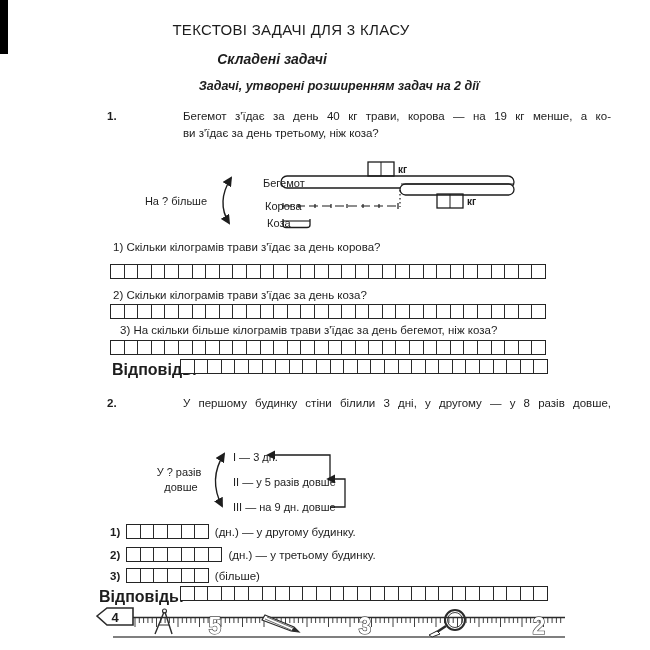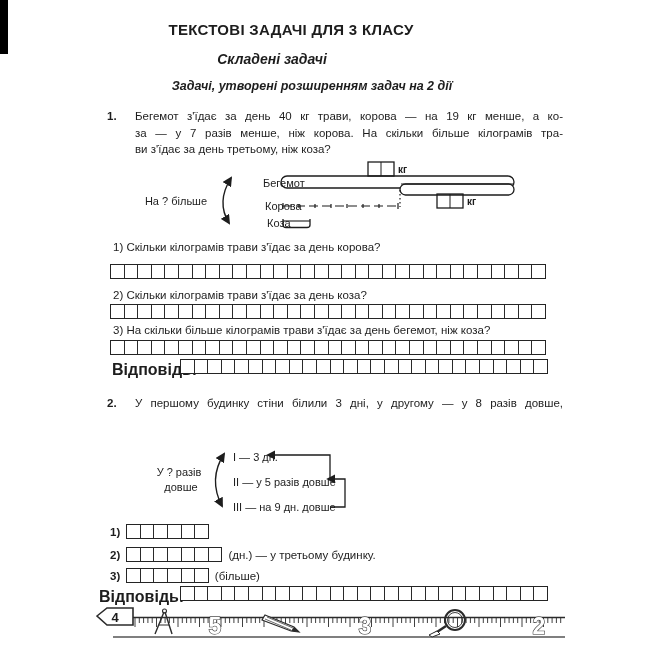--- a/index.html
+++ b/index.html
@@ -1,25 +1,25 @@
 <!DOCTYPE html>
 <html><head>
 <meta charset="utf-8">
 <style>
   html,body{margin:0;padding:0;}
   body{
     width:650px;height:650px;position:relative;background:#ffffff;
     font-family:"Liberation Sans", sans-serif;color:#1d1d1d;overflow:hidden;
   }
   .abs{position:absolute;}
-  .title{width:582px;text-align:center;font-weight:bold;font-size:15px;letter-spacing:.3px;}
+  .title{width:582px;text-align:center;font-weight:normal;font-size:15px;letter-spacing:.3px;}
   .subtitle{width:544px;text-align:center;font-weight:bold;font-style:italic;font-size:14px;}
-  .section{width:624px;text-align:center;font-weight:bold;font-style:italic;font-size:12.5px;}
+  .section{width:624px;text-align:center;font-weight:bold;font-style:italic;font-size:12.5px;margin-left:27px;}
   .pnum{font-weight:bold;font-size:11.5px;}
-  .ptext{width:428px;font-size:11.5px;line-height:16.5px;}
+  .ptext{width:428px;font-size:11.5px;line-height:16.5px;margin-left:48px;}
   .ptext .jline{text-align:justify;text-align-last:justify;}
   .qline{font-size:11.5px;white-space:nowrap;}
   .anslabel{font-weight:bold;font-size:16px;}
   .grid{display:flex;border:1.5px solid #242424;background:#fff;width:max-content;}
   .grid .cell{width:12.6px;height:13px;border-right:1px solid #2a2a2a;}
   .grid .cell:last-child{border-right:none;}
   .ansrow{display:flex;align-items:center;gap:6px;font-size:11.5px;}
   .ansrow .num{font-weight:bold;}
   .artifact{left:0;top:0;width:8px;height:54px;background:#000;}
   svg text{font-family:"Liberation Sans", sans-serif;}
@@ -33,21 +33,20 @@
 
 <div class="abs artifact"></div>
 
 <div class="abs title" style="top:21px;">ТЕКСТОВІ ЗАДАЧІ ДЛЯ 3 КЛАСУ</div>
 <div class="abs subtitle" style="top:51px;">Складені задачі</div>
 <div class="abs section" style="top:79px;">Задачі, утворені розширенням задач на 2 дії</div>
 
 <div class="abs pnum" style="left:107px;top:110px;">1.</div>
 <div class="abs ptext" style="left:135px;top:108px;">
   <div class="jline">Бегемот з'їдає за день 40 кг трави, корова — на 19 кг менше, а ко-</div>
-  <div class="jline">за — у 7 разів менше, ніж корова. На скільки більше кілограмів тра-</div>
   <div>ви з'їдає за день третьому, ніж коза?</div>
 </div>
 
 <svg class="abs" style="left:95px;top:160px;" width="470" height="82" viewBox="0 0 470 82">
   <defs>
     <marker id="arr1" viewBox="0 0 10 10" refX="8" refY="5" markerWidth="7" markerHeight="7" orient="auto-start-reverse">
       <path d="M0,0 L10,5 L0,10 z" fill="#1d1d1d"></path>
     </marker>
   </defs>
 
@@ -159,21 +158,21 @@
     <div class="cell"></div>
     <div class="cell"></div>
     <div class="cell"></div>
     <div class="cell"></div>
     <div class="cell"></div>
     <div class="cell"></div>
     <div class="cell"></div>
     <div class="cell"></div>
   </div>
 
-<div class="abs qline" style="left:113px;top:324px;">3) На скільки більше кілограмів трави з'їдає за день бегемот, ніж коза?</div>
+<div class="abs qline" style="left:120px;top:324px;">3) На скільки більше кілограмів трави з'їдає за день бегемот, ніж коза?</div>
 <div class="abs grid" style="left:110px;top:340px;">
     <div class="cell"></div>
     <div class="cell"></div>
     <div class="cell"></div>
     <div class="cell"></div>
     <div class="cell"></div>
     <div class="cell"></div>
     <div class="cell"></div>
     <div class="cell"></div>
     <div class="cell"></div>
@@ -257,20 +256,21 @@
 <div class="abs ansrow" style="left:110px;top:524px;">
   <span class="num">1)</span>
   <span class="grid">
       <div class="cell"></div>
       <div class="cell"></div>
       <div class="cell"></div>
       <div class="cell"></div>
       <div class="cell"></div>
       <div class="cell"></div>
     </span>
+  <span>(дн.) — у другому будинку.</span>
 </div>
 <div class="abs ansrow" style="left:110px;top:547px;">
   <span class="num">2)</span>
   <span class="grid">
       <div class="cell"></div>
       <div class="cell"></div>
       <div class="cell"></div>
       <div class="cell"></div>
       <div class="cell"></div>
       <div class="cell"></div>

